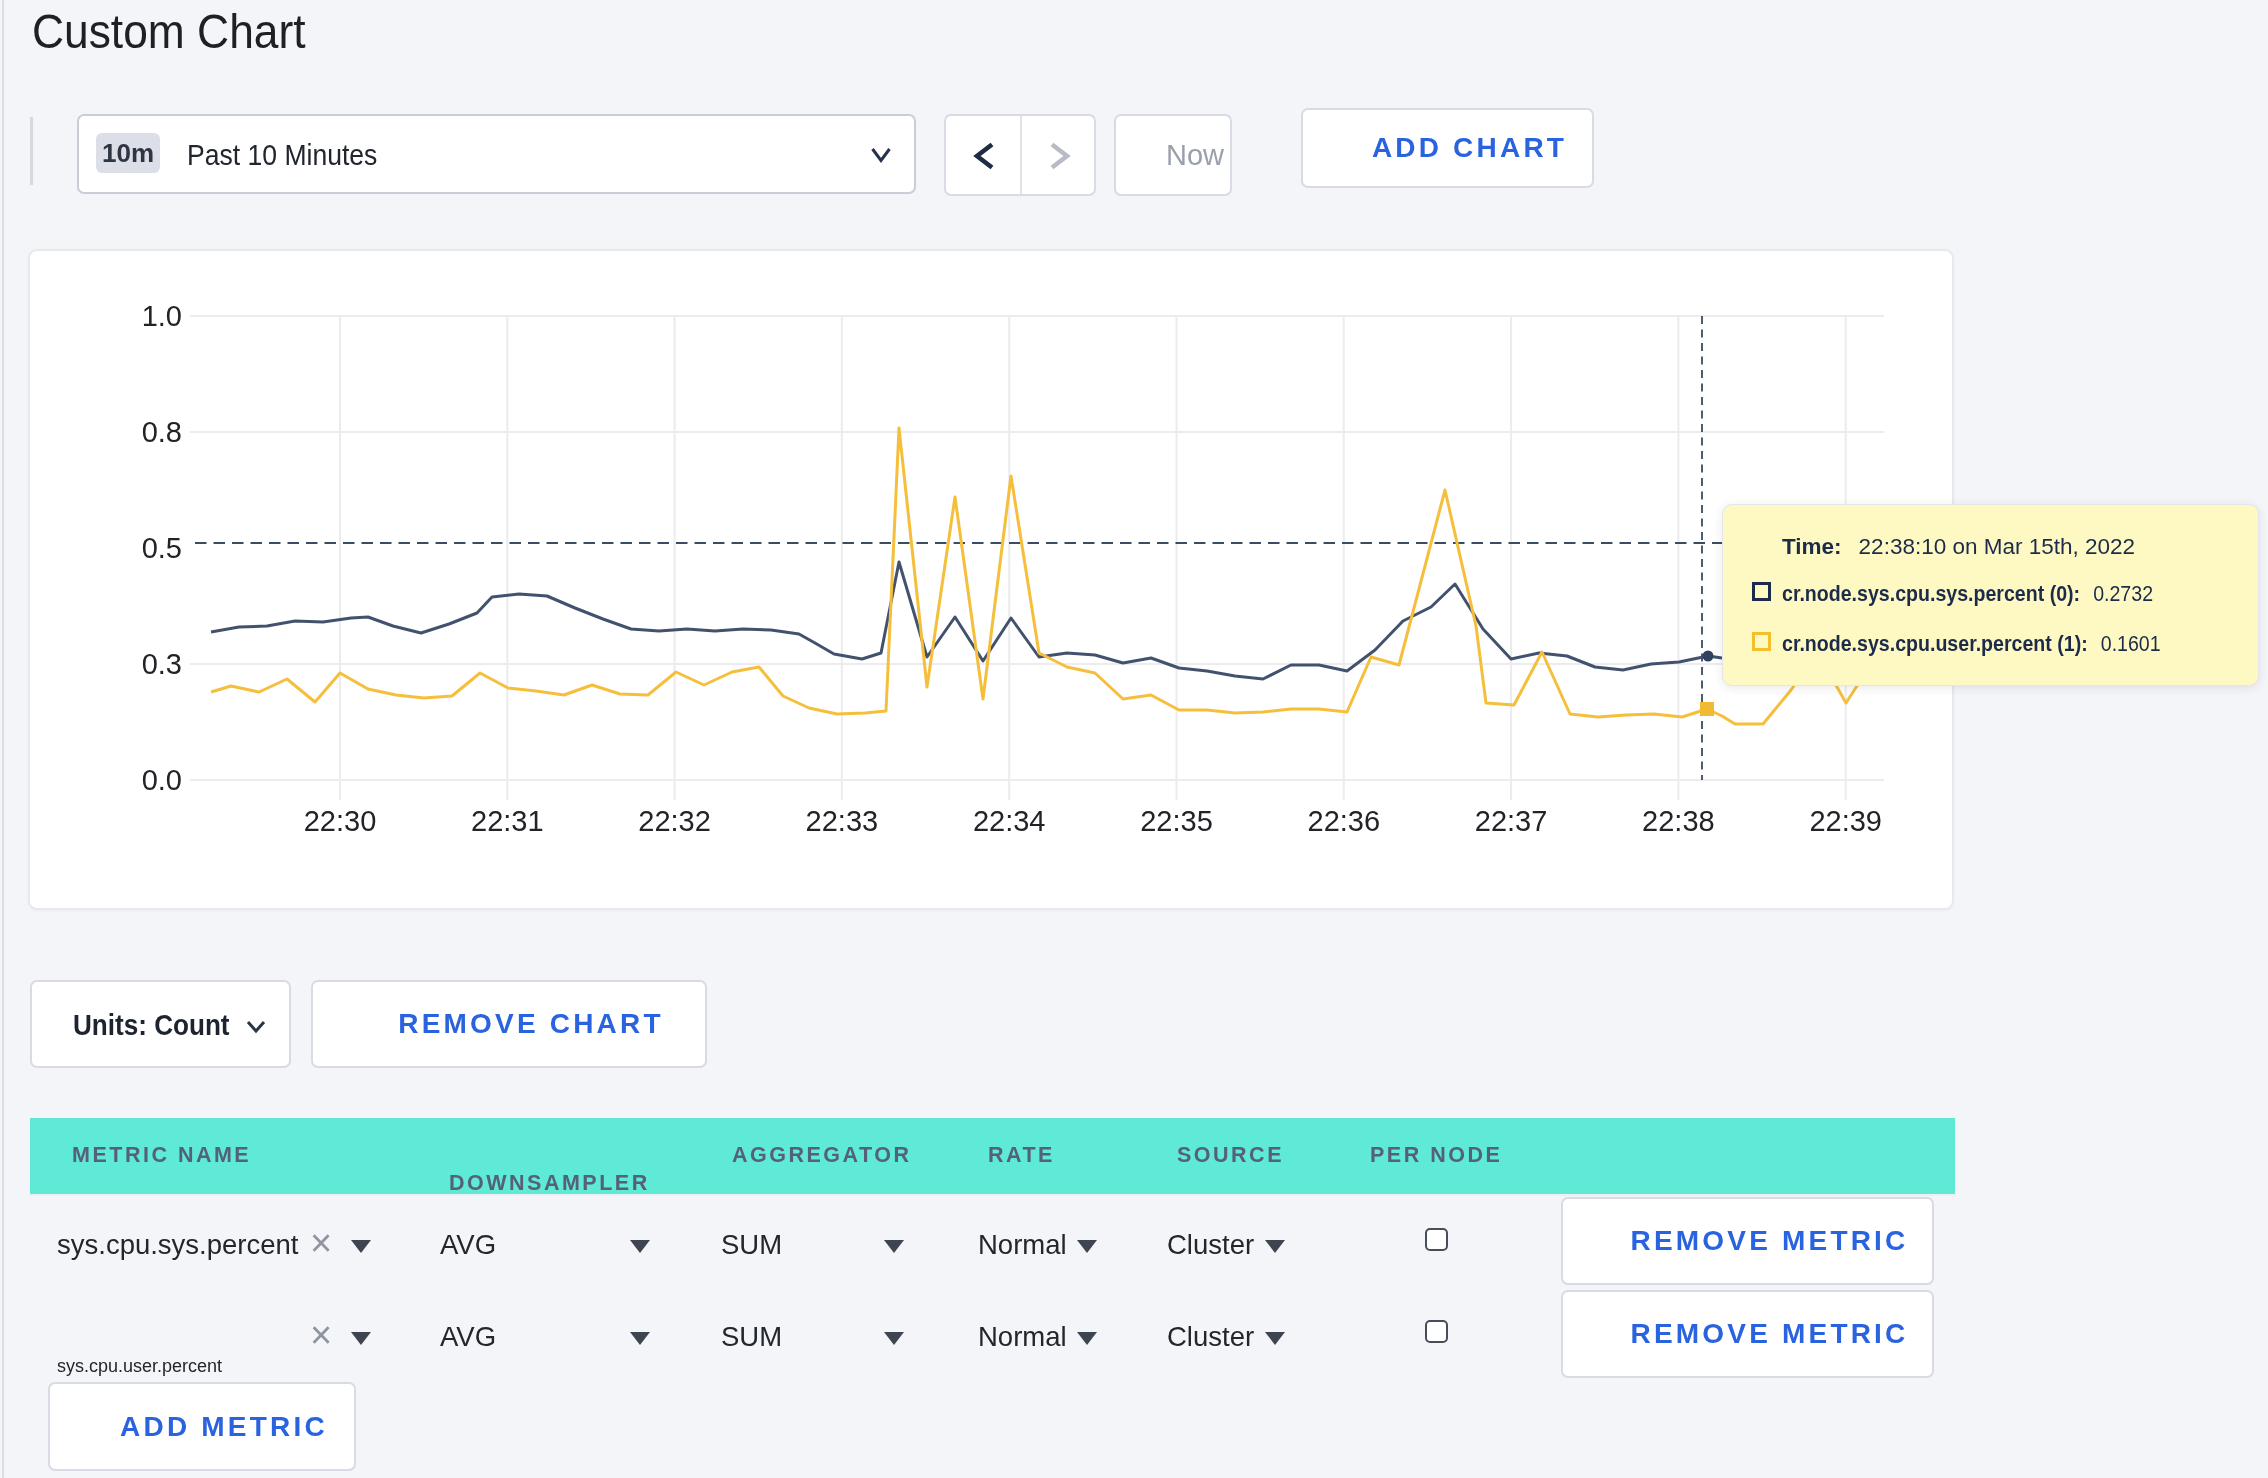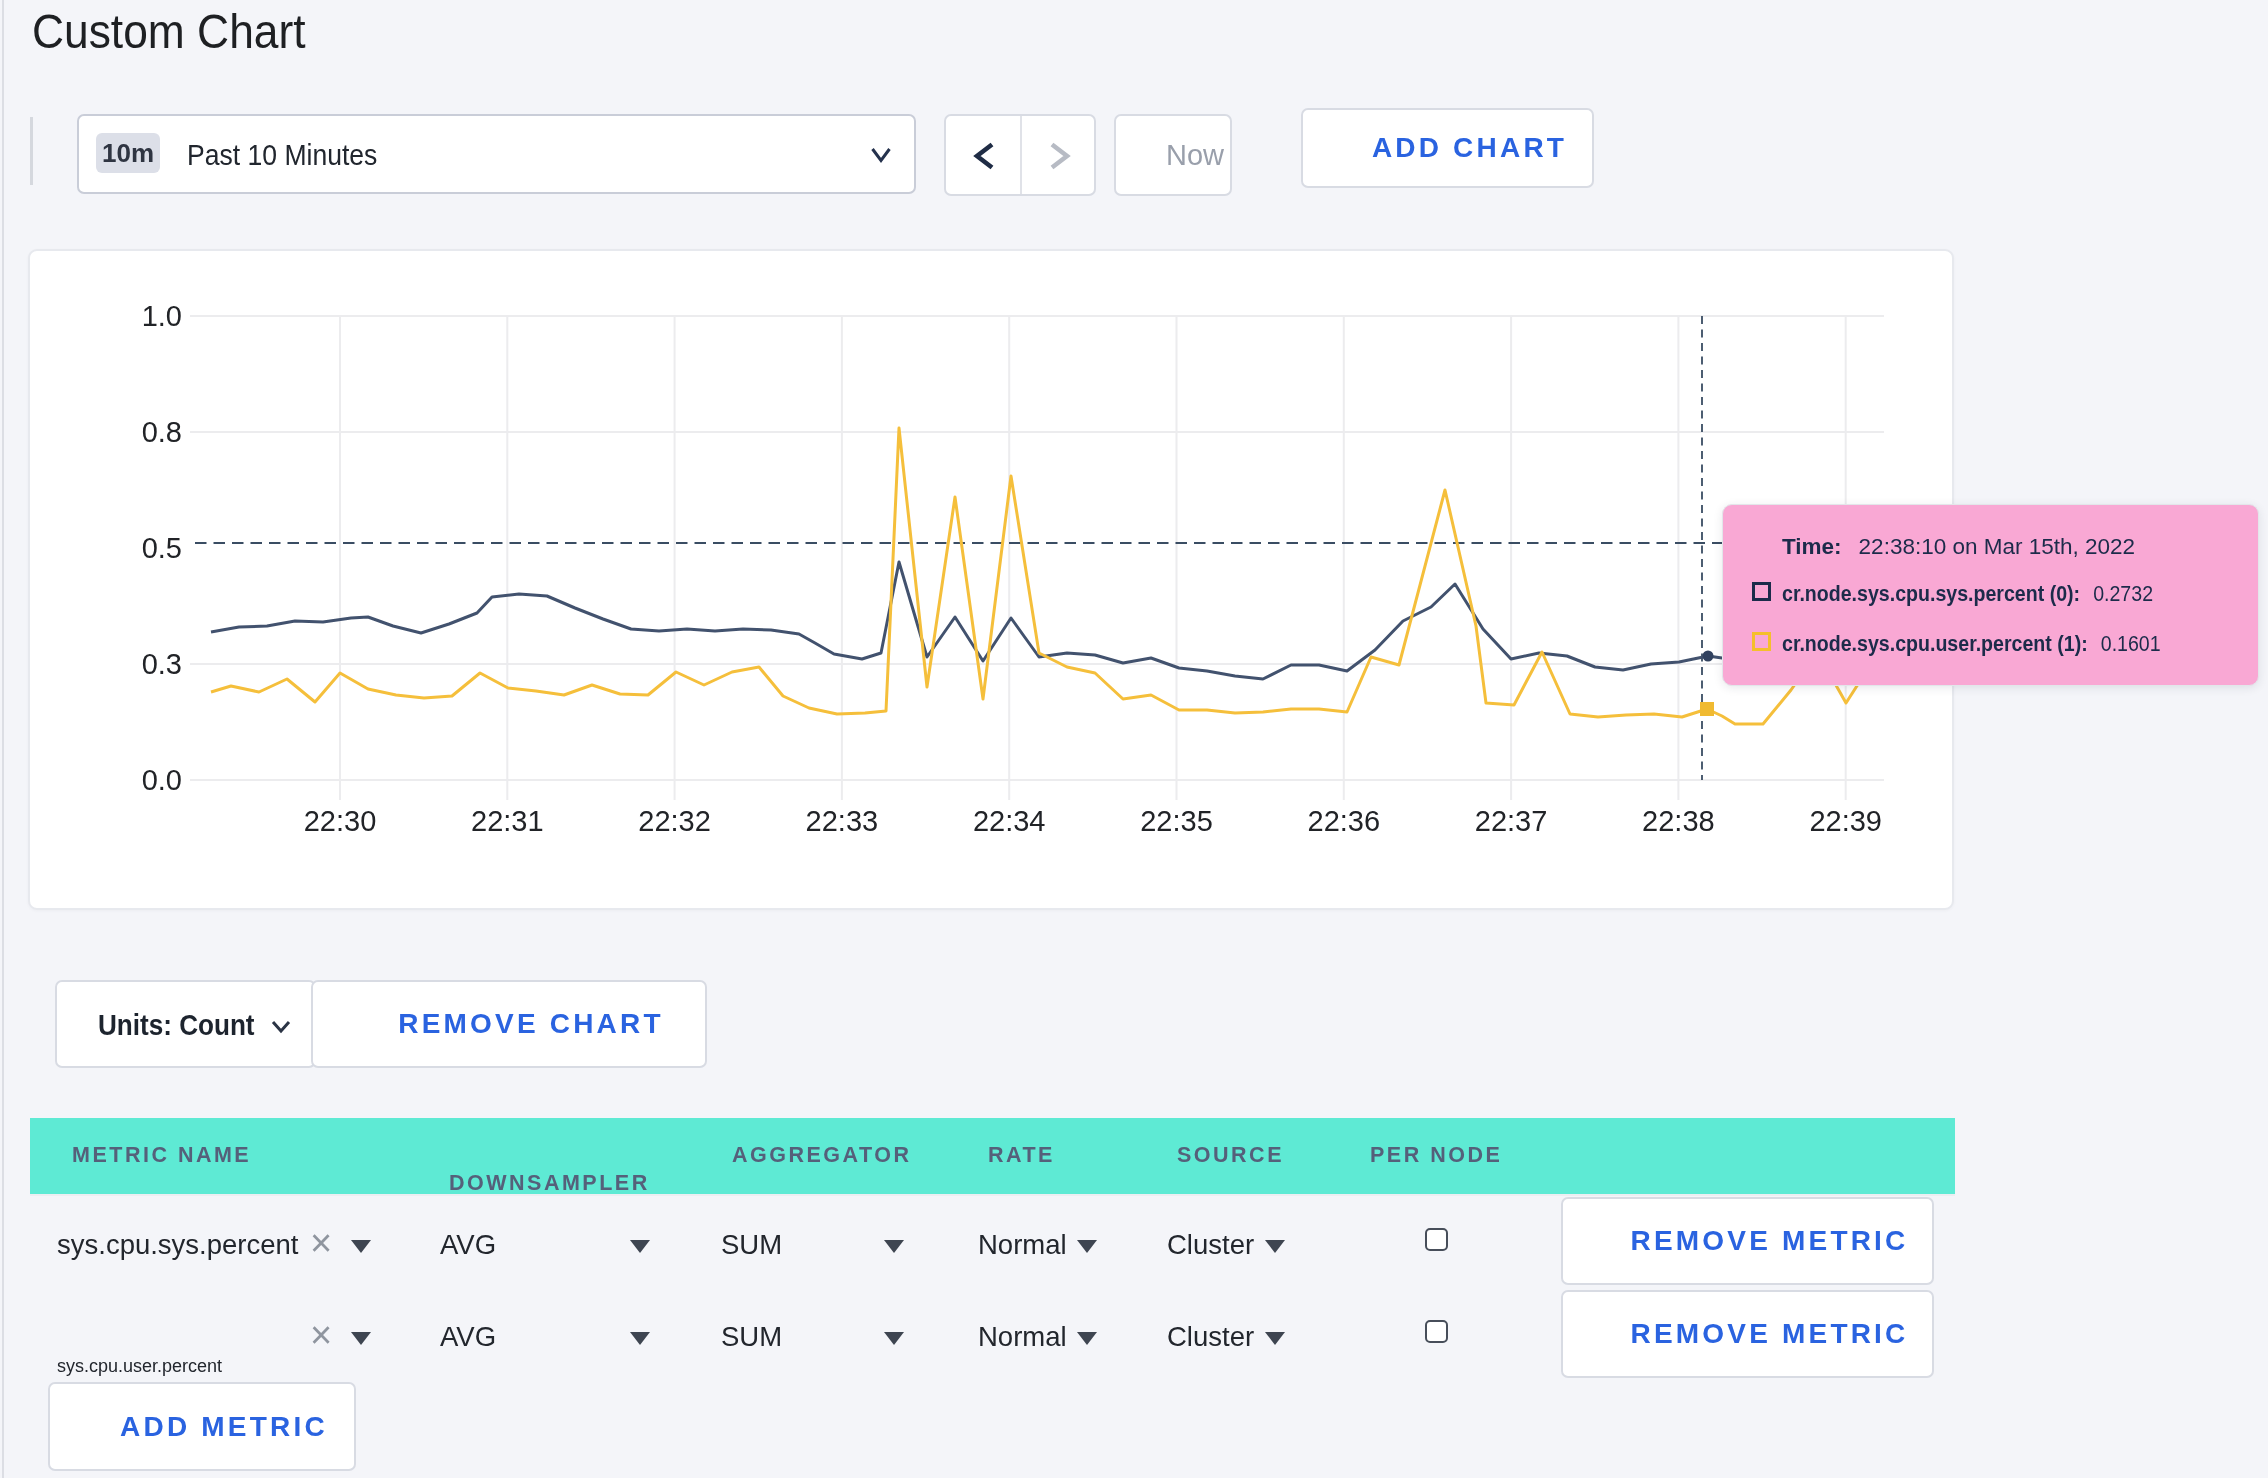--- a/index.html
+++ b/index.html
@@ -15,21 +15,21 @@
 #badge10m { position:absolute; left:17px; top:17px; width:64px; height:40px; background:#dcdfe8; border-radius:6px; color:#2f3542; font-weight:bold; font-size:26px; display:flex; align-items:center; justify-content:center; }
 #tslabel { position:absolute; left:108px; top:22px; font-size:30px; color:#21262e; }
 #arrowgrp { left:944px; top:114px; width:152px; height:82px; background:#fff; border:2px solid #d8dbe3; border-radius:7px; }
 #arrowdiv { position:absolute; left:74px; top:0px; width:2px; height:78px; background:#e0e2e8; }
 #nowbtn { left:1114px; top:114px; width:118px; height:82px; color:#999fab; font-size:29px; }
 #addchart { left:1301px; top:108px; width:293px; height:80px; }
 
 #panel { left:28px; top:249px; width:1926px; height:661px; background:#fff; border:2px solid #e7e9ee; border-radius:9px; box-shadow:0 1px 3px rgba(40,50,70,0.04); }
 #chartsvg { left:0; top:0; }
 
-#tooltip { left:1722px; top:504px; width:537px; height:182px; background:#f9a8d4; border:1.5px solid #e3e6ea; border-radius:10px; box-shadow:0 2px 10px rgba(30,40,60,0.10); }
+#tooltip { left:1722px; top:504px; width:537px; height:182px; background:#fef9c3; border:1.5px solid #e3e6ea; border-radius:10px; box-shadow:0 2px 10px rgba(30,40,60,0.10); }
 .tiprow { position:absolute; left:59px; font-size:22.5px; color:#1c2b4a; white-space:nowrap; }
 .tipsq { position:absolute; left:29px; width:19px; height:19px; border-width:3.5px; border-style:solid; }
 
 #unitsbtn { left:30px; top:980px; width:261px; height:88px; }
 #unitslbl { font-size:29px; font-weight:bold; color:#1d242e; }
 #removechart { left:311px; top:980px; width:396px; height:88px; }
 
 #thead { left:30px; top:1118px; width:1925px; height:78px; background:#5eead4; border-bottom:2px solid #eceef2; }
 .th { position:absolute; top:25px; font-size:21.5px; color:#55607a; letter-spacing:2.5px; font-weight:bold; }
 .cell { position:absolute; font-size:27.5px; color:#22262d; white-space:nowrap; }
@@ -105,21 +105,21 @@
 </svg>
 
 <div class="abs" id="tooltip">
   <div class="tiprow" style="top:29px;"><b>Time:</b><span style="display:inline-block;width:17px;"></span>22:38:10 on Mar 15th, 2022</div>
   <div class="tipsq" style="top:77px; border-color:#1c2b4a;"></div>
   <div class="tiprow" style="top:76px; transform:scaleX(0.87); transform-origin:left top;"><b>cr.node.sys.cpu.sys.percent (0):</b><span style="display:inline-block;width:15px;"></span>0.2732</div>
   <div class="tipsq" style="top:127px; border-color:#f5bf2c;"></div>
   <div class="tiprow" style="top:126px; transform:scaleX(0.87); transform-origin:left top;"><b>cr.node.sys.cpu.user.percent (1):</b><span style="display:inline-block;width:15px;"></span>0.1601</div>
 </div>
 
-<div class="btn" id="unitsbtn" style="justify-content:flex-start;margin-left:25px;">
+<div class="btn" id="unitsbtn" style="justify-content:flex-start;">
   <span id="unitslbl" style="position:absolute;left:41px;top:27px;transform:scaleX(0.9);transform-origin:left top;">Units: Count</span>
   <svg class="abs" style="left:211px;top:35px;" width="26" height="20" viewBox="0 0 26 20">
       <path d="M5 5 L13 14 L21 5" fill="none" stroke="#2b3445" stroke-width="3"></path>
     </svg>
 </div>
 <div class="btn bluebtn" id="removechart">REMOVE CHART</div>
 
 <div class="abs" id="thead">
   <span class="th" style="left:42px;">METRIC NAME</span>
   <span class="th" style="left:419px;margin-top:28px;">DOWNSAMPLER</span>

